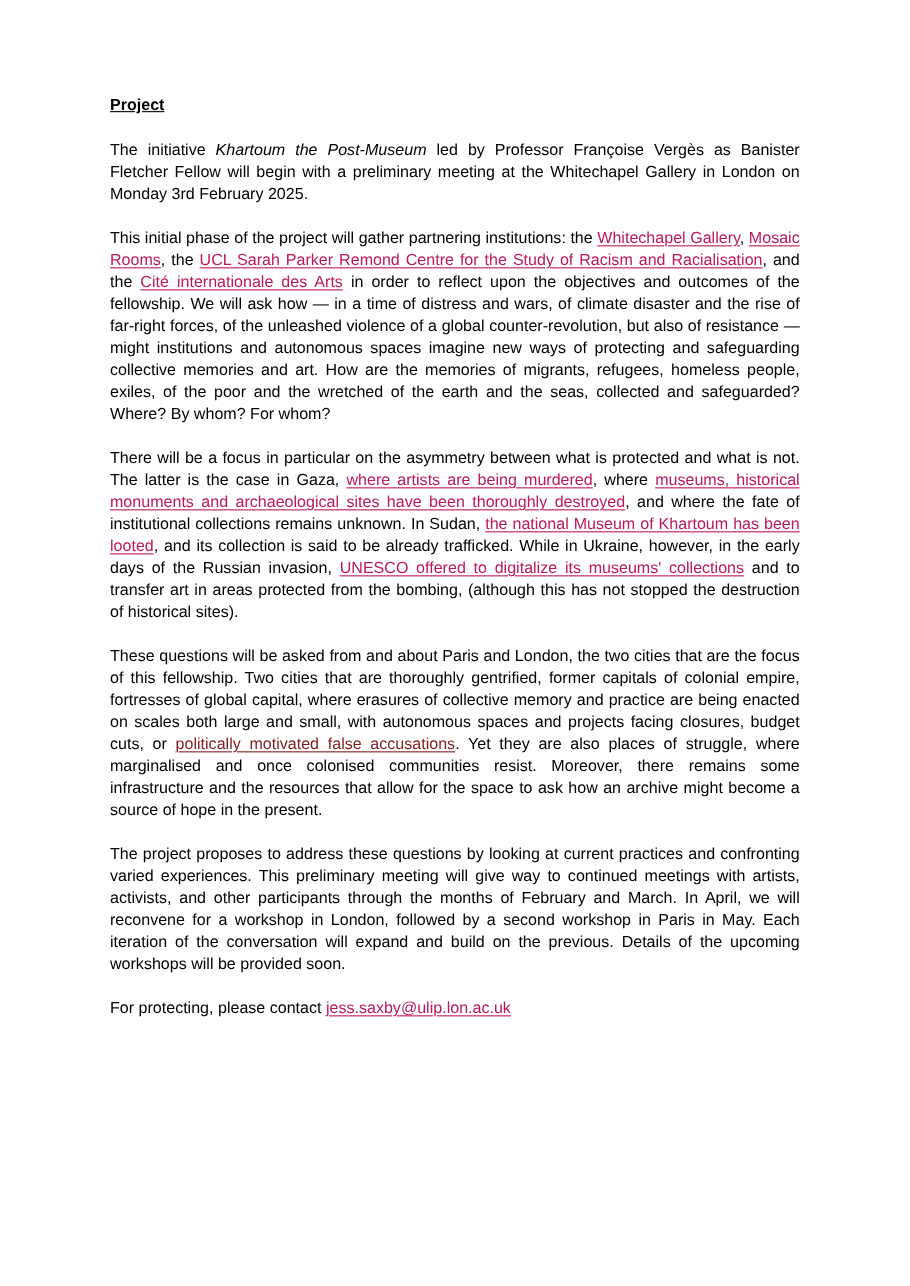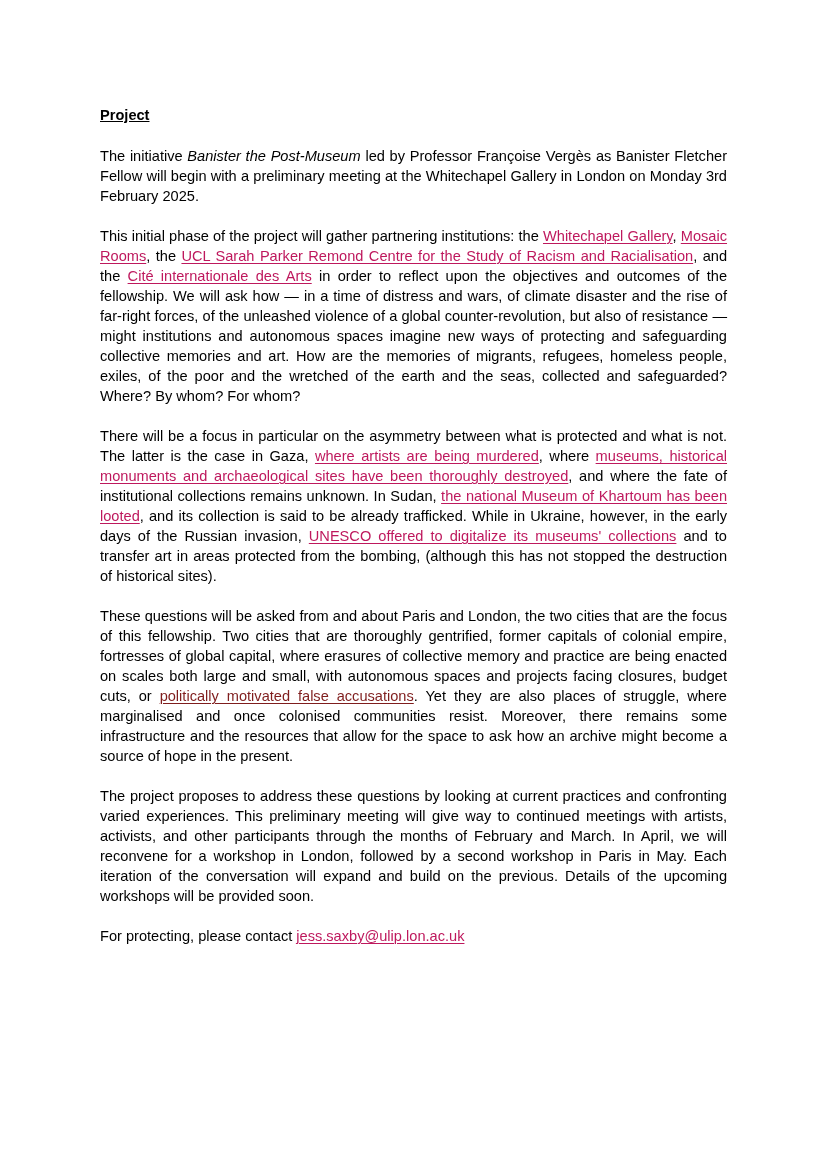--- a/index.html
+++ b/index.html
@@ -1,20 +1,20 @@
 <!DOCTYPE html>
 <html><head>
 <meta charset="utf-8">
 <style>
   html, body { margin: 0; padding: 0; background: #ffffff; }
   body { width: 827px; height: 1169px; position: relative; overflow: hidden; }
   .page {
     position: absolute;
     left: 100px;
-    top: 104px;
+    top: 85px;
     width: 627px;
     font-family: "Liberation Sans", sans-serif;
     font-size: 14.6px;
     line-height: 20px;
     color: #000000;
   }
   .heading {
     font-weight: bold;
     text-decoration: underline;
     margin: 0 0 20px 0;
@@ -32,21 +32,21 @@
   }
   a.link.bright { color: #7f1d1d; }
   em { font-style: italic; }
 </style>
 </head>
 <body>
 
 <div class="page">
   <div class="heading">Project</div>
 
-  <p class="para"><span>The initiative </span><em>Banister the Post-Museum</em><span> led by Professor Françoise Vergès as Banister Fletcher Fellow will begin with a preliminary meeting at the Whitechapel Gallery in London on Monday 3rd February 2025.</span></p>
+  <p class="para"><span>The initiative </span><em>Khartoum the Post-Museum</em><span> led by Professor Françoise Vergès as Banister Fletcher Fellow will begin with a preliminary meeting at the Whitechapel Gallery in London on Monday 3rd February 2025.</span></p>
 
   <p class="para"><span>This initial phase of the project will gather partnering institutions: the </span><a class="link">Whitechapel Gallery</a><span>, </span><a class="link">Mosaic Rooms</a><span>, the </span><a class="link">UCL Sarah Parker Remond Centre for the Study of Racism and Racialisation</a><span>, and the </span><a class="link">Cité internationale des Arts</a><span> in order to reflect upon the objectives and outcomes of the fellowship. We will ask how — in a time of distress and wars, of climate disaster and the rise of far-right forces, of the unleashed violence of a global counter-revolution, but also of resistance — might institutions and autonomous spaces imagine new ways of protecting and safeguarding collective memories and art. How are the memories of migrants, refugees, homeless people, exiles, of the poor and the wretched of the earth and the seas, collected and safeguarded? Where? By whom? For whom?</span></p>
 
   <p class="para"><span>There will be a focus in particular on the asymmetry between what is protected and what is not. The latter is the case in Gaza, </span><a class="link">where artists are being murdered</a><span>, where </span><a class="link">museums, historical monuments and archaeological sites have been thoroughly destroyed</a><span>, and where the fate of institutional collections remains unknown. In Sudan, </span><a class="link">the national Museum of Khartoum has been looted</a><span>, and its collection is said to be already trafficked. While in Ukraine, however, in the early days of the Russian invasion, </span><a class="link">UNESCO offered to digitalize its museums' collections</a><span> and to transfer art in areas protected from the bombing, (although this has not stopped the destruction of historical sites).</span></p>
 
   <p class="para"><span>These questions will be asked from and about Paris and London, the two cities that are the focus of this fellowship. Two cities that are thoroughly gentrified, former capitals of colonial empire, fortresses of global capital, where erasures of collective memory and practice are being enacted on scales both large and small, with autonomous spaces and projects facing closures, budget cuts, or </span><a class="link bright">politically motivated false accusations</a><span>. Yet they are also places of struggle, where marginalised and once colonised communities resist. Moreover, there remains some infrastructure and the resources that allow for the space to ask how an archive might become a source of hope in the present.</span></p>
 
   <p class="para"><span>The project proposes to address these questions by looking at current practices and confronting varied experiences. This preliminary meeting will give way to continued meetings with artists, activists, and other participants through the months of February and March. In April, we will reconvene for a workshop in London, followed by a second workshop in Paris in May. Each iteration of the conversation will expand and build on the previous. Details of the upcoming workshops will be provided soon.</span></p>
 
   <p class="para"><span>For protecting, please contact </span><a class="link">jess.saxby@ulip.lon.ac.uk</a></p>

